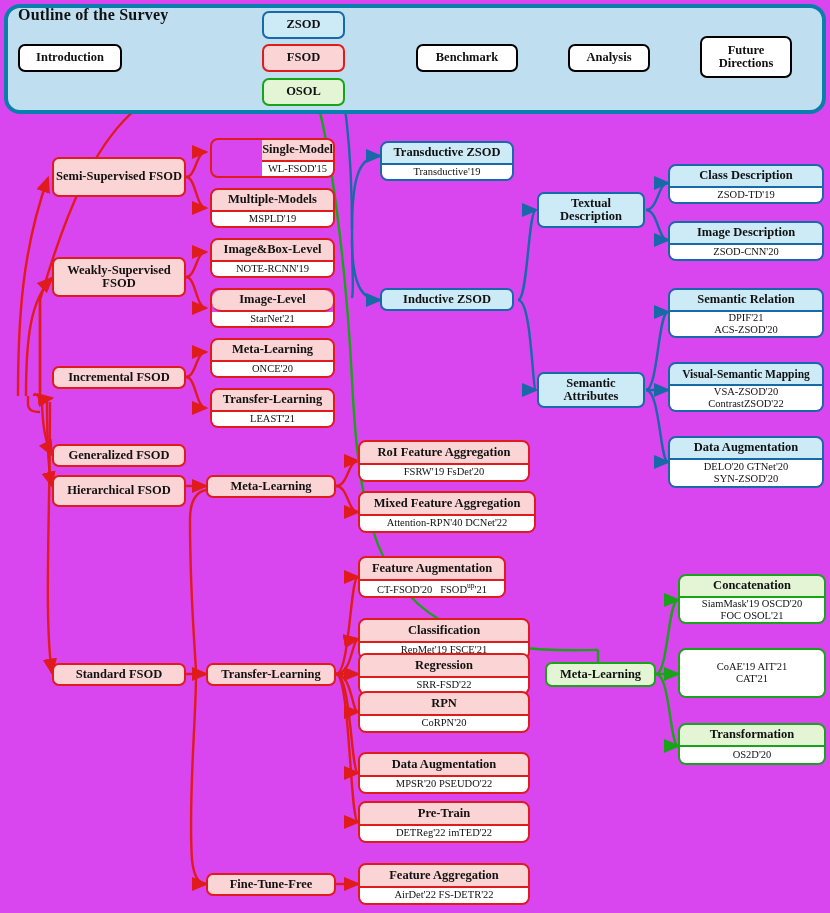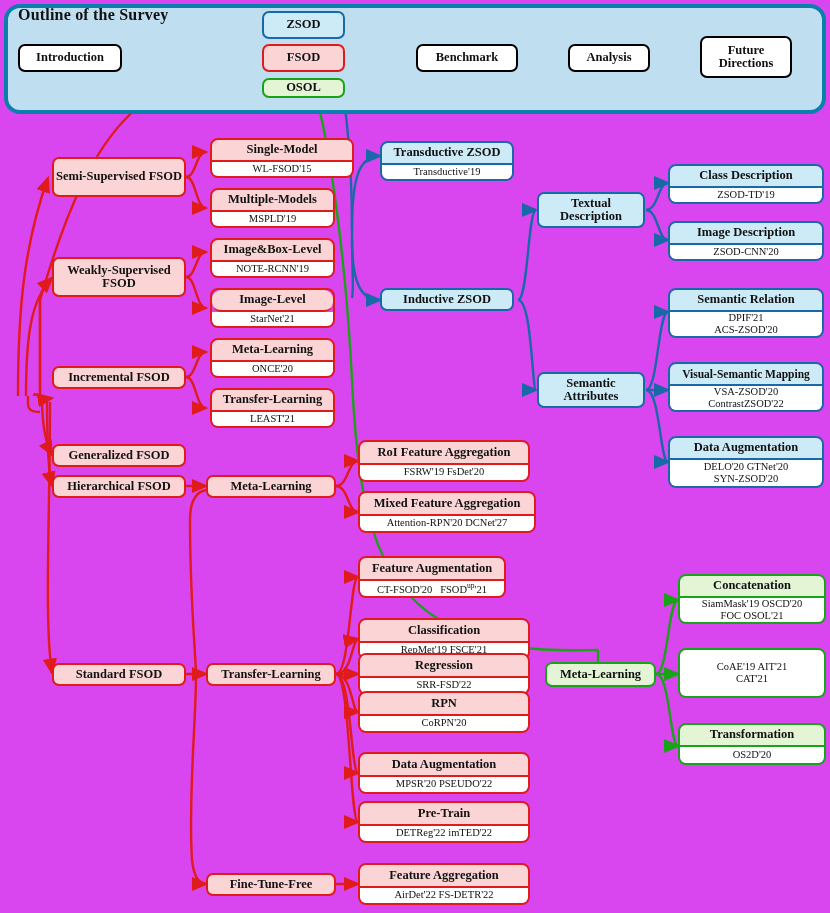--- a/index.html
+++ b/index.html
@@ -153,21 +153,21 @@
 
   <div class="node white" style="left:18px;top:44px;width:104px;height:28px;">
     <span>Introduction</span>
   </div>
   <div class="node blue" style="left:262px;top:11px;width:83px;height:28px;">
     <span>ZSOD</span>
   </div>
   <div class="node red" style="left:262px;top:44px;width:83px;height:28px;">
     <span>FSOD</span>
   </div>
-  <div class="node green" style="left:262px;top:78px;width:83px;height:20px;">
+  <div class="node green" style="left:262px;top:78px;width:83px;height:28px;">
     <span>OSOL</span>
   </div>
   <div class="node white" style="left:416px;top:44px;width:102px;height:28px;">
     <span>Benchmark</span>
   </div>
   <div class="node white" style="left:568px;top:44px;width:82px;height:28px;">
     <span>Analysis</span>
   </div>
   <div class="node white" style="left:700px;top:36px;width:92px;height:42px;">
     <span>Future Directions</span>
@@ -178,38 +178,38 @@
   </div>
   <div class="node red" style="left:52px;top:257px;width:134px;height:40px;">
     <span>Weakly-Supervised FSOD</span>
   </div>
   <div class="node red" style="left:52px;top:366px;width:134px;height:23px;">
     <span>Incremental FSOD</span>
   </div>
   <div class="node red" style="left:52px;top:444px;width:134px;height:23px;">
     <span>Generalized FSOD</span>
   </div>
-  <div class="node red" style="left:52px;top:475px;width:134px;height:23px;">
+  <div class="node red" style="left:52px;top:475px;width:134px;height:32px;">
     <span>Hierarchical FSOD</span>
   </div>
   <div class="node red" style="left:52px;top:663px;width:134px;height:23px;">
     <span>Standard FSOD</span>
   </div>
 
   <div class="node red" style="left:206px;top:475px;width:130px;height:23px;">
     <span>Meta-Learning</span>
   </div>
   <div class="node red" style="left:206px;top:663px;width:130px;height:23px;">
     <span>Transfer-Learning</span>
   </div>
   <div class="node red" style="left:206px;top:873px;width:130px;height:23px;">
     <span>Fine-Tune-Free</span>
   </div>
 
-  <div class="card red" style="left:210px;top:138px;width:144px;height:40px;">
+  <div class="card red" style="left:210px;top:138px;width:125px;height:40px;align-items:flex-end;">
     <div class="hd" style="height:20px;">Single-Model</div>
     <div class="bd">WL-FSOD'15</div>
   </div>
   <div class="card red" style="left:210px;top:188px;width:125px;height:40px;">
     <div class="hd" style="height:20px;">Multiple-Models</div>
     <div class="bd">MSPLD'19</div>
   </div>
   <div class="card red" style="left:210px;top:238px;width:125px;height:40px;">
     <div class="hd" style="height:20px;">Image&amp;Box-Level</div>
     <div class="bd">NOTE-RCNN'19</div>
@@ -226,21 +226,21 @@
     <div class="hd" style="height:20px;">Transfer-Learning</div>
     <div class="bd">LEAST'21</div>
   </div>
 
   <div class="card red" style="left:358px;top:440px;width:172px;height:42px;">
     <div class="hd" style="height:21px;">RoI Feature Aggregation</div>
     <div class="bd">FSRW'19   FsDet'20</div>
   </div>
   <div class="card red" style="left:358px;top:491px;width:178px;height:42px;">
     <div class="hd" style="height:21px;">Mixed Feature Aggregation</div>
-    <div class="bd">Attention-RPN'20   DCNet'27</div>
+    <div class="bd">Attention-RPN'40   DCNet'22</div>
   </div>
 
   <div class="card red" style="left:358px;top:556px;width:148px;height:42px;">
     <div class="hd" style="height:21px;">Feature Augmentation</div>
     <div class="bd">
       <span class="nowrap">CT-FSOD'20&nbsp;&nbsp;&nbsp;FSOD<span class="sup">up</span>'21</span>
     </div>
   </div>
   <div class="card red" style="left:358px;top:618px;width:172px;height:42px;">
     <div class="hd" style="height:21px;">Classification</div>

